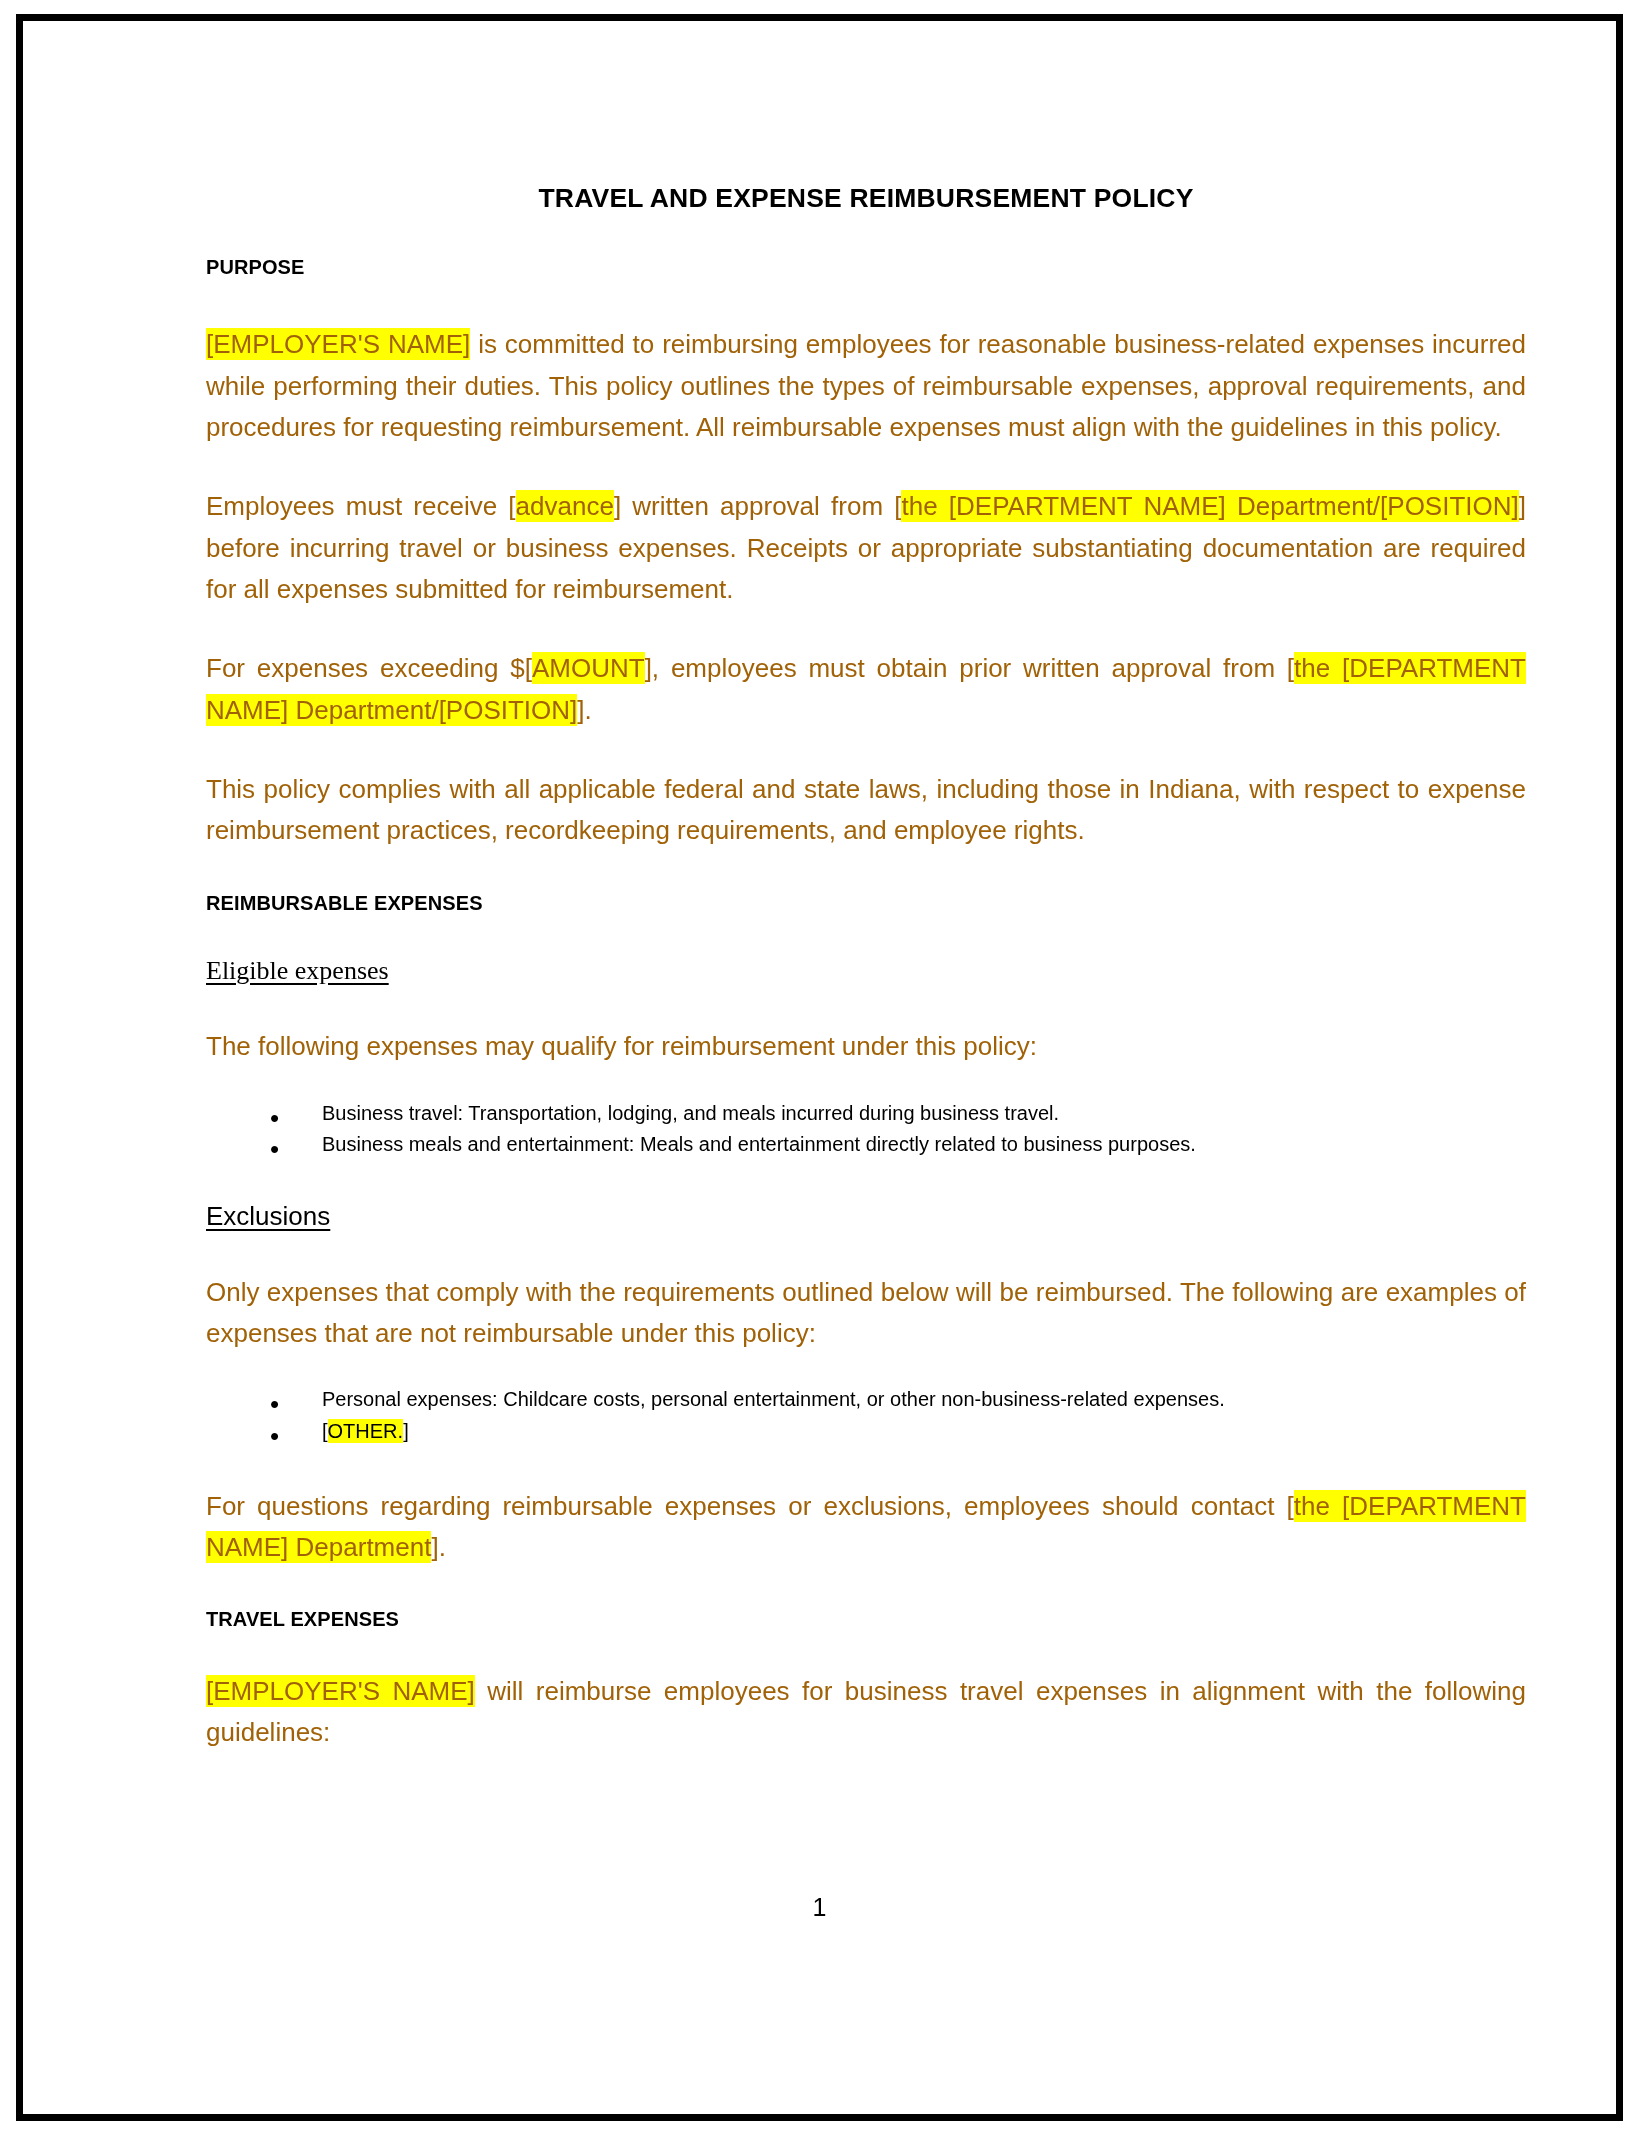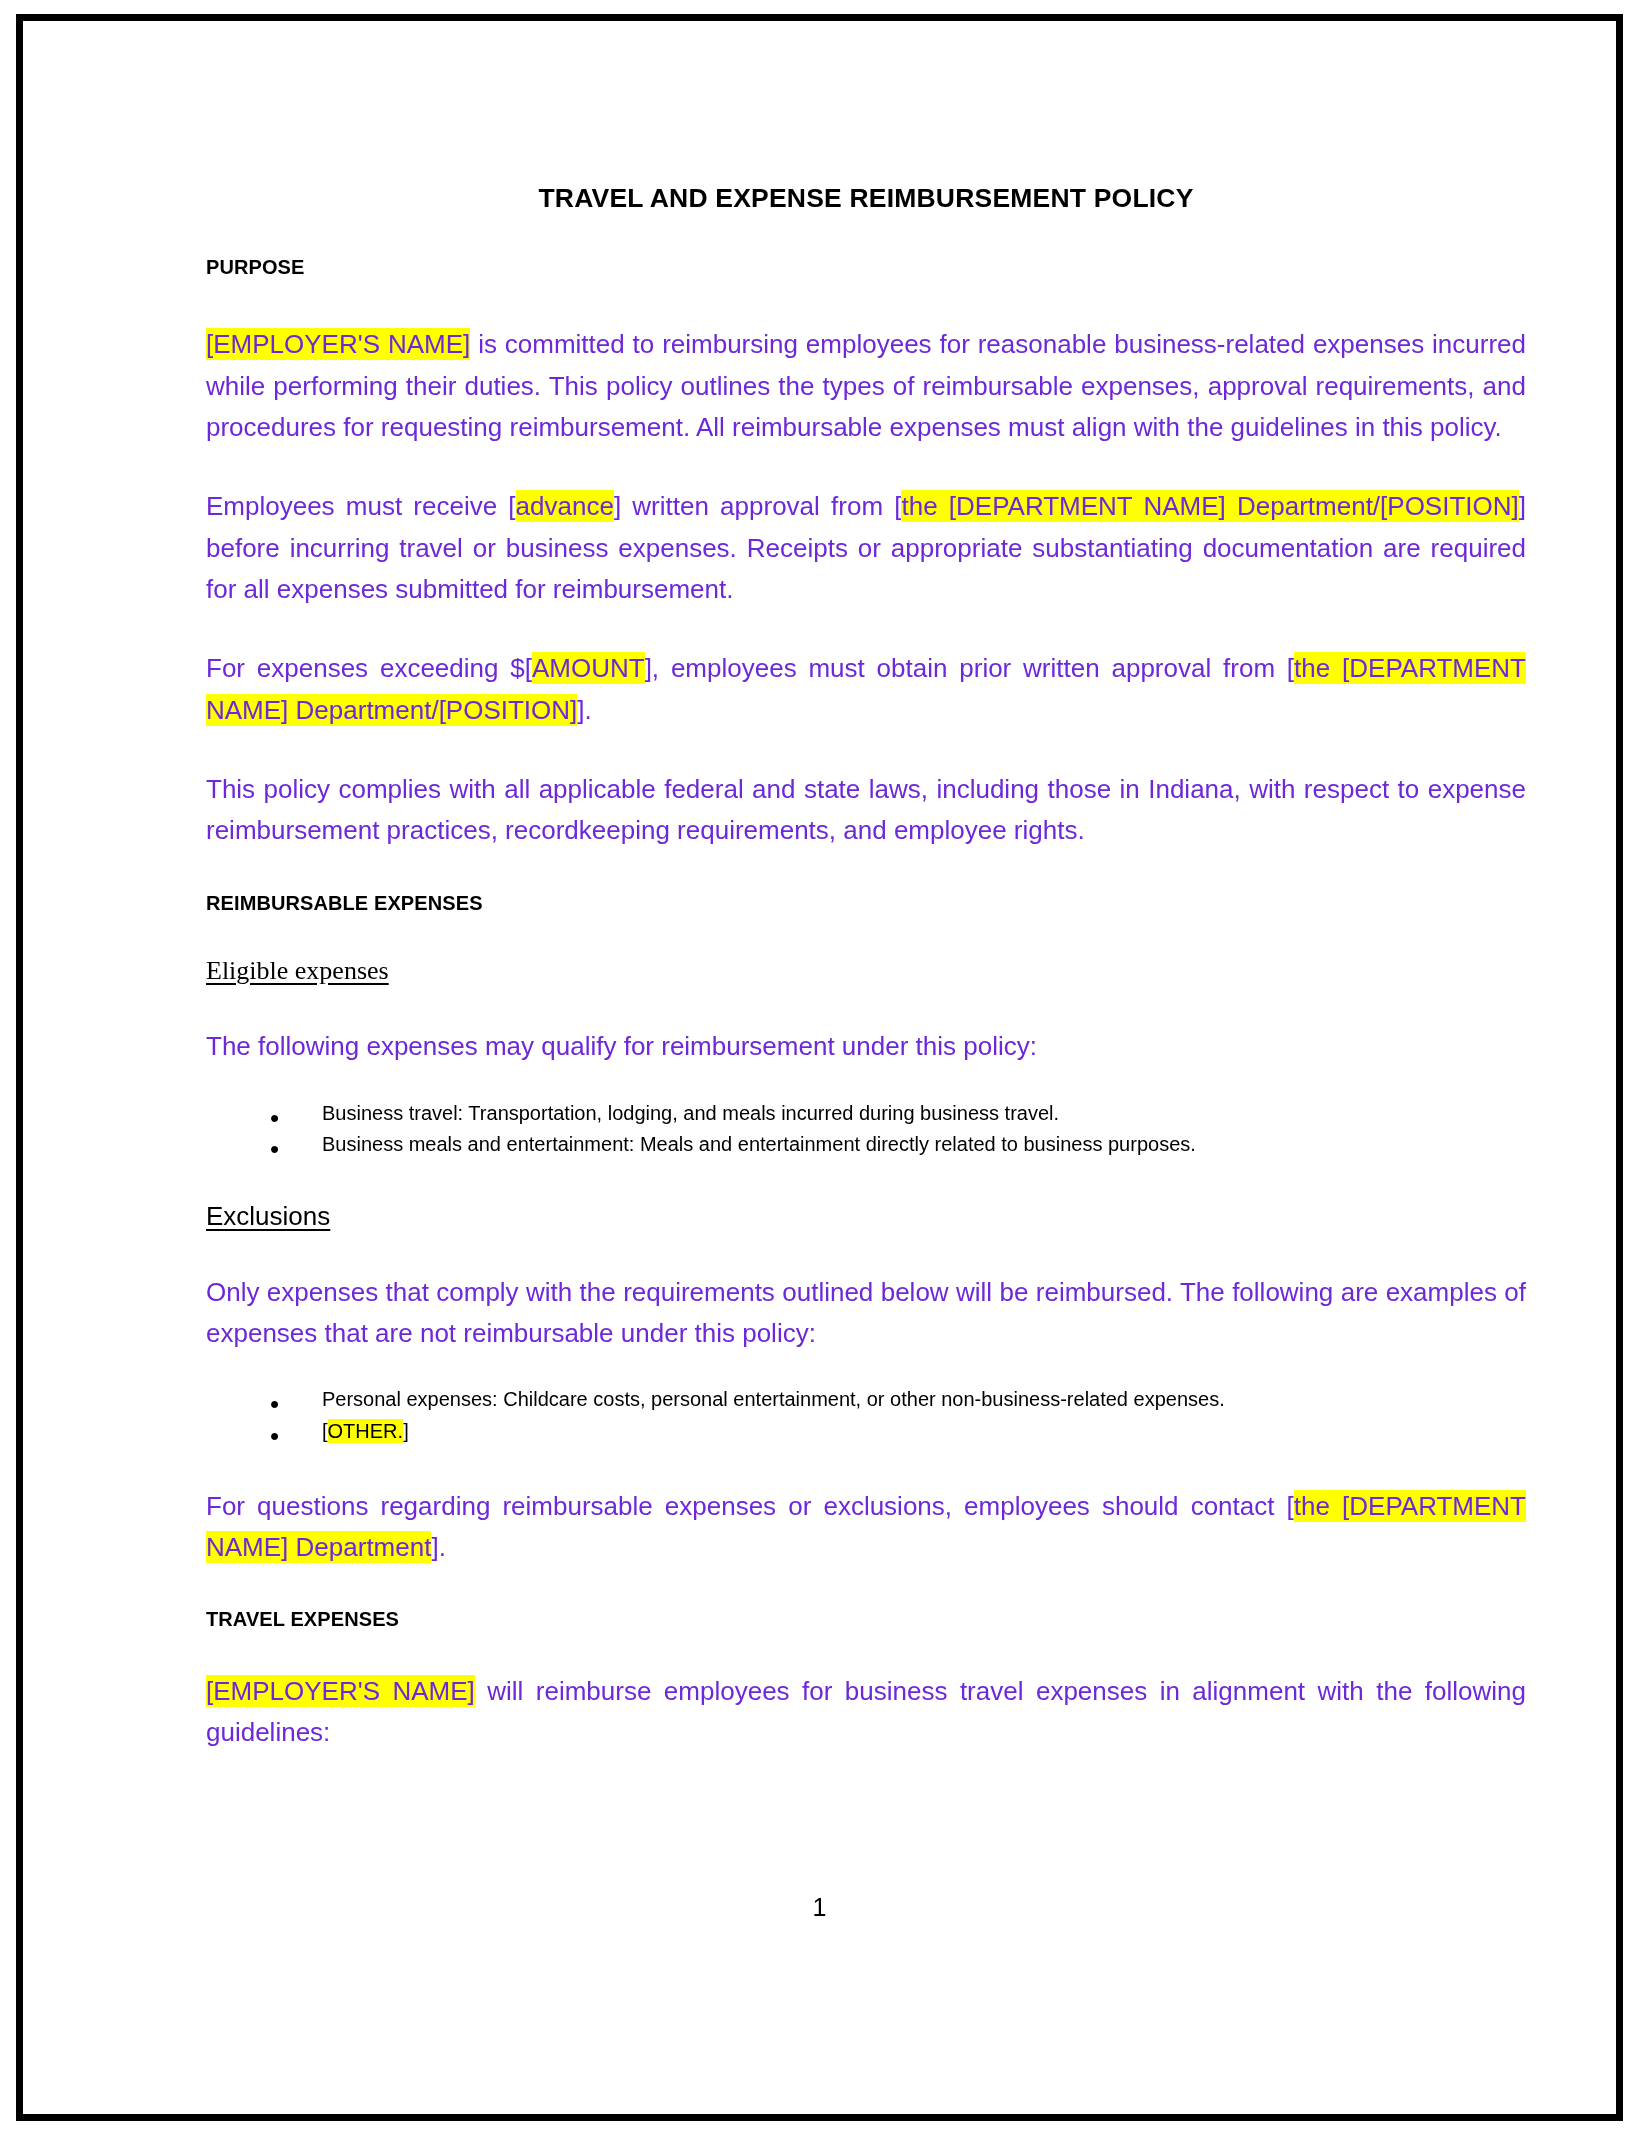--- a/index.html
+++ b/index.html
@@ -65,21 +65,21 @@
     text-underline-offset: 4px;
     margin-top: 40px;
     margin-bottom: 0;
     line-height: 1.32;
     display: inline-block;
   }
   .sub-heading-wrap { margin-top: 0; }
 
   p.para {
     font-size: 26px;
-    color: #6d28d9;
+    color: #a16207;
     line-height: 1.59;
     margin: 0;
     text-align: justify;
     text-justify: inter-word;
   }
   p.para.left { text-align: left; }
 
   .gap-lg { height: 44px; }
   .gap-md { height: 38px; }
   .gap-sm { height: 30px; }

